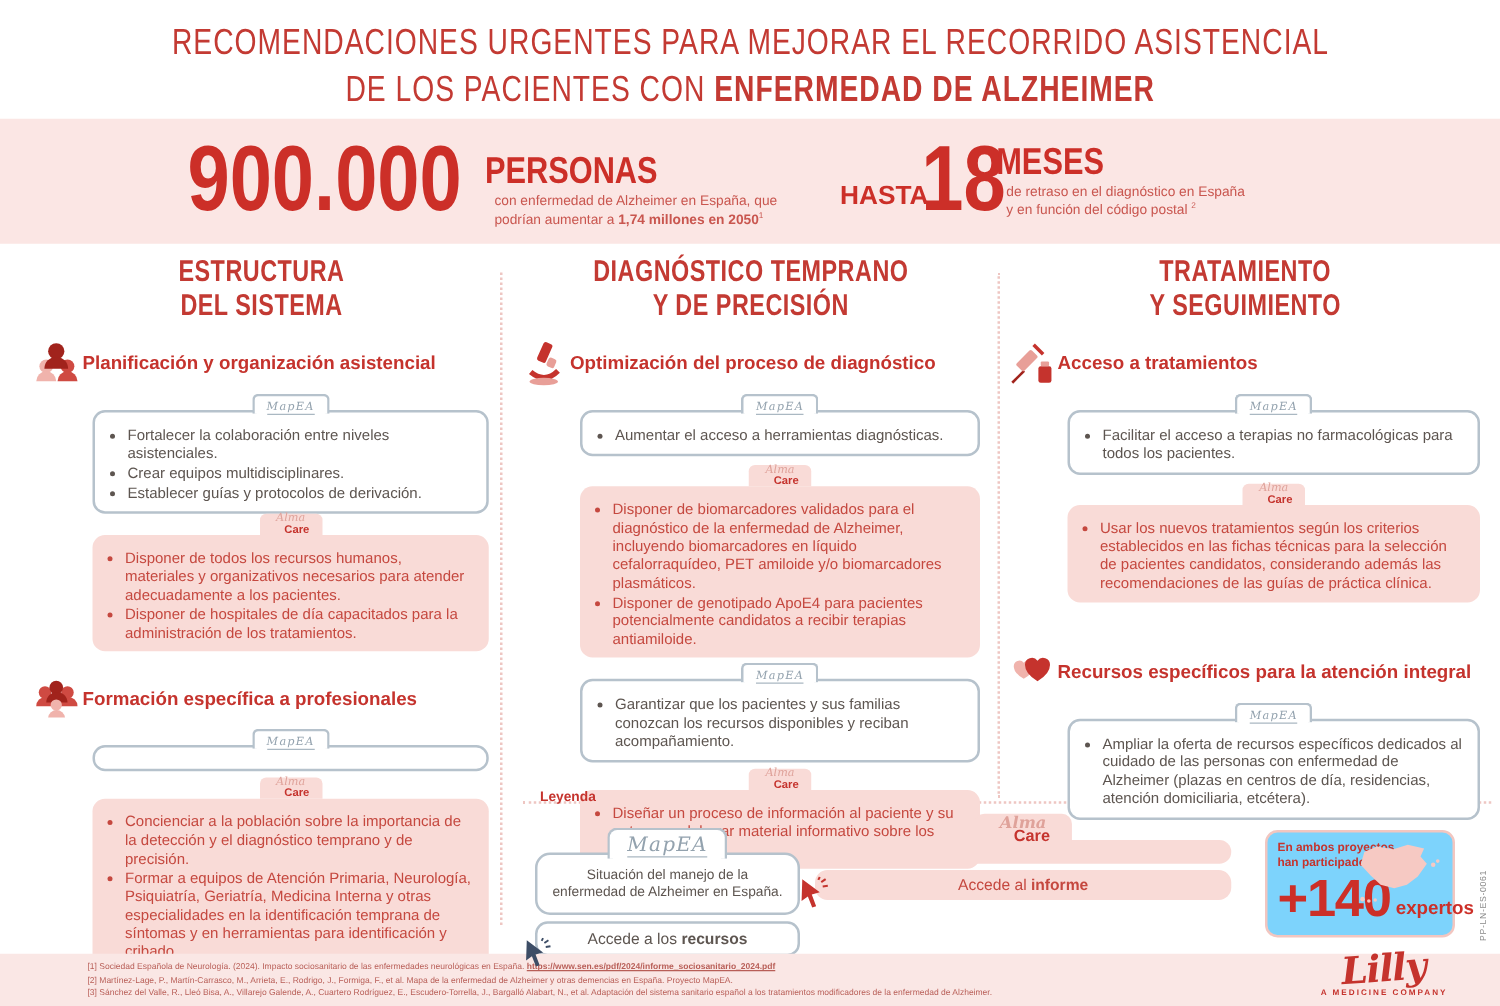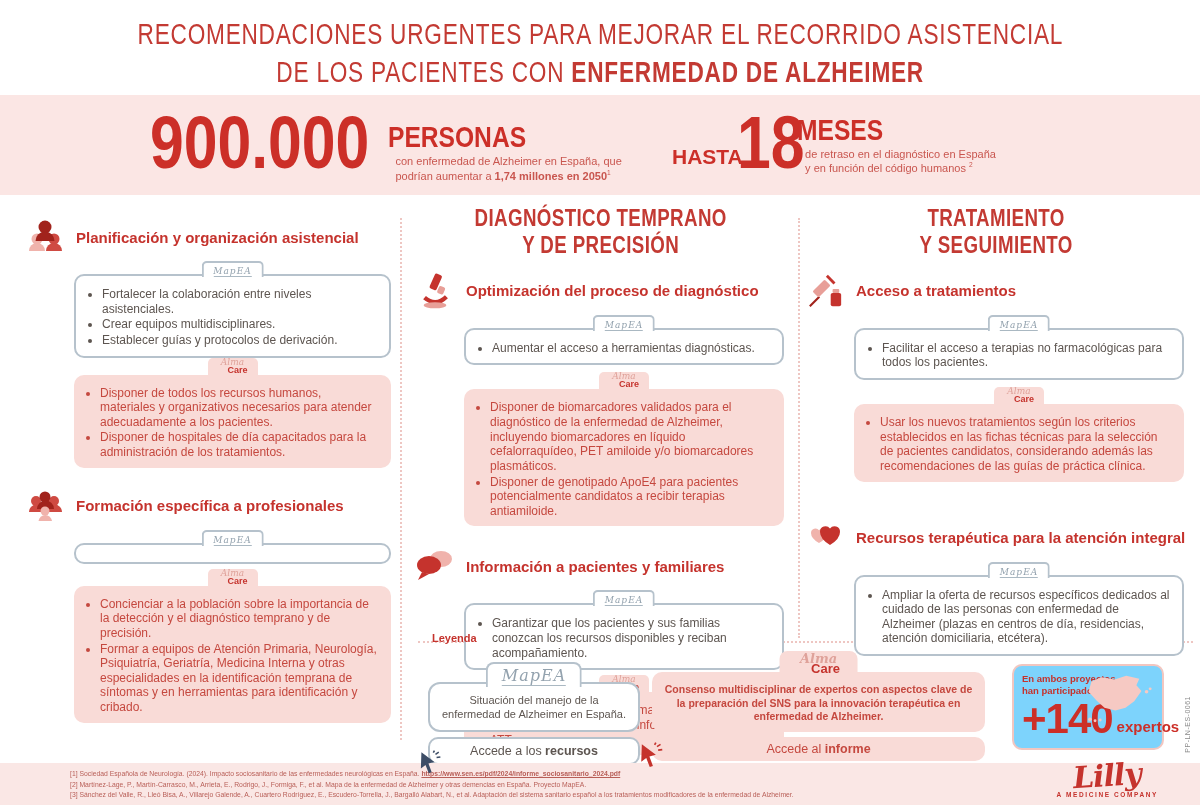--- a/index.html
+++ b/index.html
@@ -32,21 +32,21 @@
   .vdot1{left:400px;top:218px;height:522px;}
   .vdot2{left:798px;top:218px;height:420px;}
   .hdot{position:absolute;left:418px;top:641px;width:775px;height:0;border-top:2px dotted #eec6c2;}
 
   
   .col{position:absolute;top:205px;}
   .col1{left:22px;width:375px;}
   .col2{left:412px;width:378px;}
   .col3{left:802px;width:388px;}
   .col-title{text-align:center;color:#c33a33;font-weight:bold;font-size:24px;line-height:1.12;margin-bottom:10px;letter-spacing:.5px;}
-  .section-head{display:flex;align-items:center;gap:10px;margin:12px 0 0 2px;}
+  .section-head{display:flex;align-items:center;margin:12px 0 0 2px;}
   .section-head h3{font-size:15px;color:#c5332d;margin:0;font-weight:bold;}
   .icon{width:42px;min-width:42px;height:40px;display:flex;align-items:center;justify-content:center;}
   .box{position:relative;border-radius:10px;padding:10px 11px 7px;margin:17px 6px 0 52px;font-size:12px;line-height:1.22;}
   .white-box{background:#fff;border:2px solid #b6c2cc;color:#5d5550;}
   .pink-box{background:#f9dbd7;color:#c5483f;}
   .box ul{margin:0;padding-left:15px;}
   .box li{margin:1px 0;}
   .tab{position:absolute;left:50%;transform:translateX(-50%);border-radius:5px 5px 0 0;padding:1px 10px;line-height:1;}
   .white-box .tab{top:-15px;background:#fff;border:2px solid #b6c2cc;border-bottom:none;height:12px;}
   .pink-box .tab{top:-17px;background:#f9dbd7;height:15px;}
@@ -113,31 +113,35 @@
       </div>
     </div>
   </div>
   <div class="stat-group months-group">
     <div class="hasta">HASTA</div>
     <div class="big-number"><span class="cond-l">18</span></div>
     <div class="stat-stack" style="margin-left:14px;">
       <div class="stat-unit"><span class="cond-l">MESES</span></div>
       <div class="stat-desc">
         <span>de retraso en el diagnóstico en España</span><br>
-        <span>y en función del código humanos</span> <sup>2</sup>
+        <span>y en función del código postal</span> <sup>2</sup>
       </div>
     </div>
   </div>
 </div>
 
 <div class="vdot vdot1"></div>
 <div class="vdot vdot2"></div>
 <div class="hdot"></div>
 
 <div class="col col1">
+  <div class="col-title">
+    <span class="cond">ESTRUCTURA</span><br>
+    <span class="cond">DEL SISTEMA</span>
+  </div>
 
   <div class="section-head">
     <span class="icon">
       <svg width="40" height="38" viewBox="0 0 40 38">
         <circle cx="12" cy="21" r="5.5" fill="#f0b3ac"></circle>
           <path d="M4 33a8 8 0 0 1 16 0z" fill="#f0b3ac"></path>
         <circle cx="29" cy="21" r="5.5" fill="#cf4a42"></circle>
           <path d="M21 33a8 8 0 0 1 16 0z" fill="#cf4a42"></path>
         <circle cx="20" cy="9" r="6.5" fill="#a1231c"></circle>
           <path d="M10.5 23a9.5 9.5 0 0 1 19 0z" fill="#a1231c"></path>
@@ -212,30 +216,20 @@
     </ul>
   </div>
   <div class="box pink-box" style="margin-top:24px;">
     <div class="tab"><span class="alma-logo"><span class="alma-a">Alma</span><span class="alma-c">Care</span></span></div>
     <ul>
       <li>Disponer de biomarcadores validados para el diagnóstico de la enfermedad de Alzheimer, incluyendo biomarcadores en líquido cefalorraquídeo, PET amiloide y/o biomarcadores plasmáticos.</li>
       <li>Disponer de genotipado ApoE4 para pacientes potencialmente candidatos a recibir terapias antiamiloide.</li>
     </ul>
   </div>
 
-  <div class="section-head" style="margin-top:20px;">
-    <span class="icon">
-      <svg width="40" height="36" viewBox="0 0 40 36">
-        <ellipse cx="26" cy="11" rx="11" ry="8" fill="#f0b3ac"></ellipse>
-        <ellipse cx="14" cy="17" rx="12" ry="9" fill="#c5332d"></ellipse>
-        <path d="M7 24 L3 32 L14 26 Z" fill="#c5332d"></path>
-      </svg>
-    </span>
-    <h3>Información a pacientes y familiares</h3>
-  </div>
   <div class="box white-box">
     <div class="tab"><span class="mapea-text">MapEA</span></div>
     <ul>
       <li>Garantizar que los pacientes y sus familias conozcan los recursos disponibles y reciban acompañamiento.</li>
     </ul>
   </div>
   <div class="box pink-box" style="margin-top:22px;">
     <div class="tab"><span class="alma-logo"><span class="alma-a">Alma</span><span class="alma-c">Care</span></span></div>
     <ul>
       <li>Diseñar un proceso de información al paciente y su entorno y elaborar material informativo sobre los ATTs.</li>
@@ -274,21 +268,21 @@
     </ul>
   </div>
 
   <div class="section-head" style="margin-top:36px;">
     <span class="icon">
       <svg width="40" height="36" viewBox="0 0 40 36">
         <path d="M6 13a4.5 4.5 0 0 1 8-2.8A4.5 4.5 0 0 1 22 13q0 5.5-8 10Q6 18.5 6 13z" fill="#f0b3ac"></path>
         <path d="M15 12a5.5 5.5 0 0 1 10-3.4A5.5 5.5 0 0 1 35 12q0 7-10 13Q15 19 15 12z" fill="#c5332d"></path>
       </svg>
     </span>
-    <h3>Recursos terapéutica para la atención integral</h3>
+    <h3>Recursos específicos para la atención integral</h3>
   </div>
   <div class="box white-box">
     <div class="tab"><span class="mapea-text">MapEA</span></div>
     <ul>
       <li>Ampliar la oferta de recursos específicos dedicados al cuidado de las personas con enfermedad de Alzheimer (plazas en centros de día, residencias, atención domiciliaria, etcétera).</li>
     </ul>
   </div>
 </div>
 
 <div class="legend-label">Leyenda</div>
@@ -309,21 +303,20 @@
             <line x1="16" y1="2.5" x2="17" y2="0.5"></line>
           </g>
       </svg>
     </span>
   </div>
 </div>
 
 <div class="legend-alma">
   <div class="la-box">
     <div class="la-tab"><span class="alma-logo"><span class="alma-a">Alma</span><span class="alma-c">Care</span></span></div>
-    <span>Consenso multidisciplinar de expertos con aspectos clave de la preparación del SNS para la innovación terapéutica en enfermedad de Alzheimer.</span>
   </div>
   <div class="cta la-cta">
     <span>Accede al </span><span class="bold">informe</span>
     <span class="cursor cursor-red">
       <svg width="28" height="28" viewBox="0 0 24 24">
         <path d="M5 2 L17 11 L11.5 12.5 L14.5 20.5 L11.8 21.5 L8.8 13.8 L4.5 17 Z" fill="#c5332d"></path>
         <g stroke="#c5332d" stroke-width="1.4">
             <line x1="18" y1="4" x2="21" y2="2"></line>
             <line x1="19" y1="7" x2="22.5" y2="6.5"></line>
             <line x1="16" y1="2.5" x2="17" y2="0.5"></line>

